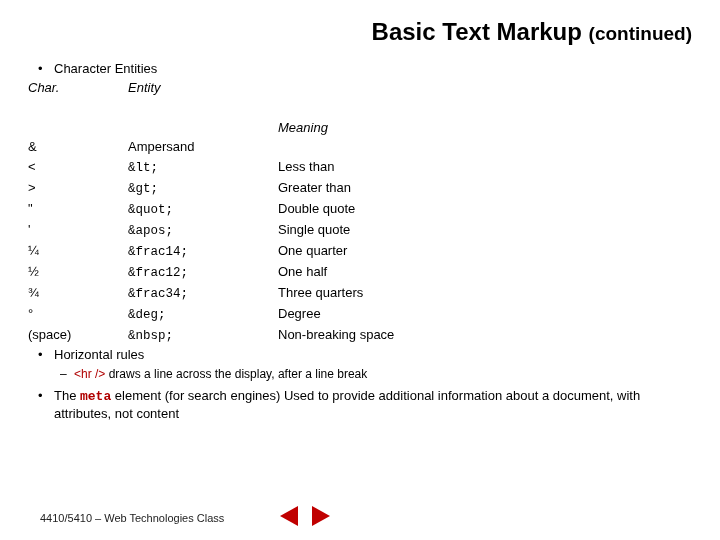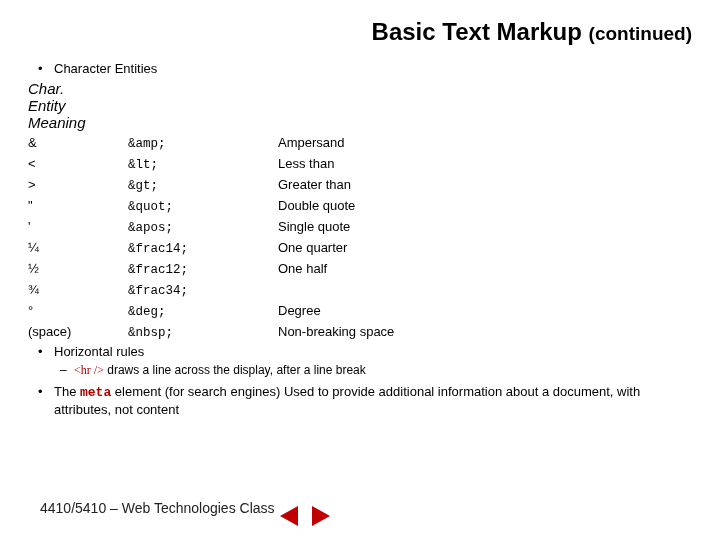--- a/index.html
+++ b/index.html
@@ -31,29 +31,28 @@
     margin-bottom: 2px;
   }
   ul.main > li::before {
     content: "•";
     position: absolute;
     left: 2px;
     top: 0;
     font-size: 13px;
   }
   .tblhdr {
-    font-size: 15px;
+    font-size: 13px;
     display: flex;
     margin-top: 2px;
     font-style: italic;
-    flex-direction: column;
   }
   .tblhdr .c1 { width: 100px; font-style: italic; }
   .tblhdr .c2 { width: 150px; font-style: italic; }
-  .tblhdr .c3 { font-style: italic; }
+  .tblhdr .c3 { font-style: italic; margin-top: 40px; }
   .rows { margin-top: 2px; }
   .row {
     display: flex;
     font-size: 13px;
     line-height: 1.6;
     align-items: baseline;
   }
   .row .c1 { width: 100px; }
   .row .c2 { width: 150px; font-family: "Courier New", monospace; font-size: 12.5px; }
   .row .c3 { }
@@ -63,27 +62,27 @@
     position: relative;
     padding-left: 14px;
     line-height: 1.4;
   }
   ul.sub > li::before {
     content: "–";
     position: absolute;
     left: 0;
     top: 0;
   }
-  .codei { font-family: Liberation Serif, serif; font-size: 12px; color: #b00000; }
+  .codei { font-family: Liberation Sans, sans-serif; font-size: 12px; color: #b00000; }
   .codeib { font-family: "Courier New", monospace; font-size: 13px; color: #b00000; font-weight: bold; text-align: right; }
   .footer {
     position: absolute;
-    bottom: 24px;
+    bottom: 16px;
     left: 40px;
-    font-size: 14px;
+    font-size: 11px;
     color: #222;
   }
   .navbtns {
     position: absolute;
     bottom: 14px;
     left: 280px;
     display: flex;
     gap: 14px;
   }
   .tri {
@@ -109,21 +108,20 @@
 
 <div class="tblhdr">
   <div class="c1">Char.</div>
   <div class="c2">Entity</div>
   <div class="c3">Meaning</div>
 </div>
 
 <div class="rows" id="rows">
     <div class="row">
       <div class="c1">&amp;</div>
-      <div class="c2">&amp;amp;</div>
       <div class="c3">Ampersand</div>
     </div>
     <div class="row">
       <div class="c1">&lt;</div>
       <div class="c2">&amp;lt;</div>
       <div class="c3">Less than</div>
     </div>
     <div class="row">
       <div class="c1">&gt;</div>
       <div class="c2">&amp;gt;</div>
@@ -145,20 +143,21 @@
       <div class="c3">One quarter</div>
     </div>
     <div class="row">
       <div class="c1">½</div>
       <div class="c2">&amp;frac12;</div>
       <div class="c3">One half</div>
     </div>
     <div class="row">
       <div class="c1">¾</div>
       <div class="c2">&amp;frac34;</div>
+      <div class="c3">Three quarters</div>
     </div>
     <div class="row">
       <div class="c1">°</div>
       <div class="c2">&amp;deg;</div>
       <div class="c3">Degree</div>
     </div>
     <div class="row">
       <div class="c1">(space)</div>
       <div class="c2">&amp;nbsp;</div>
       <div class="c3">Non-breaking space</div>

